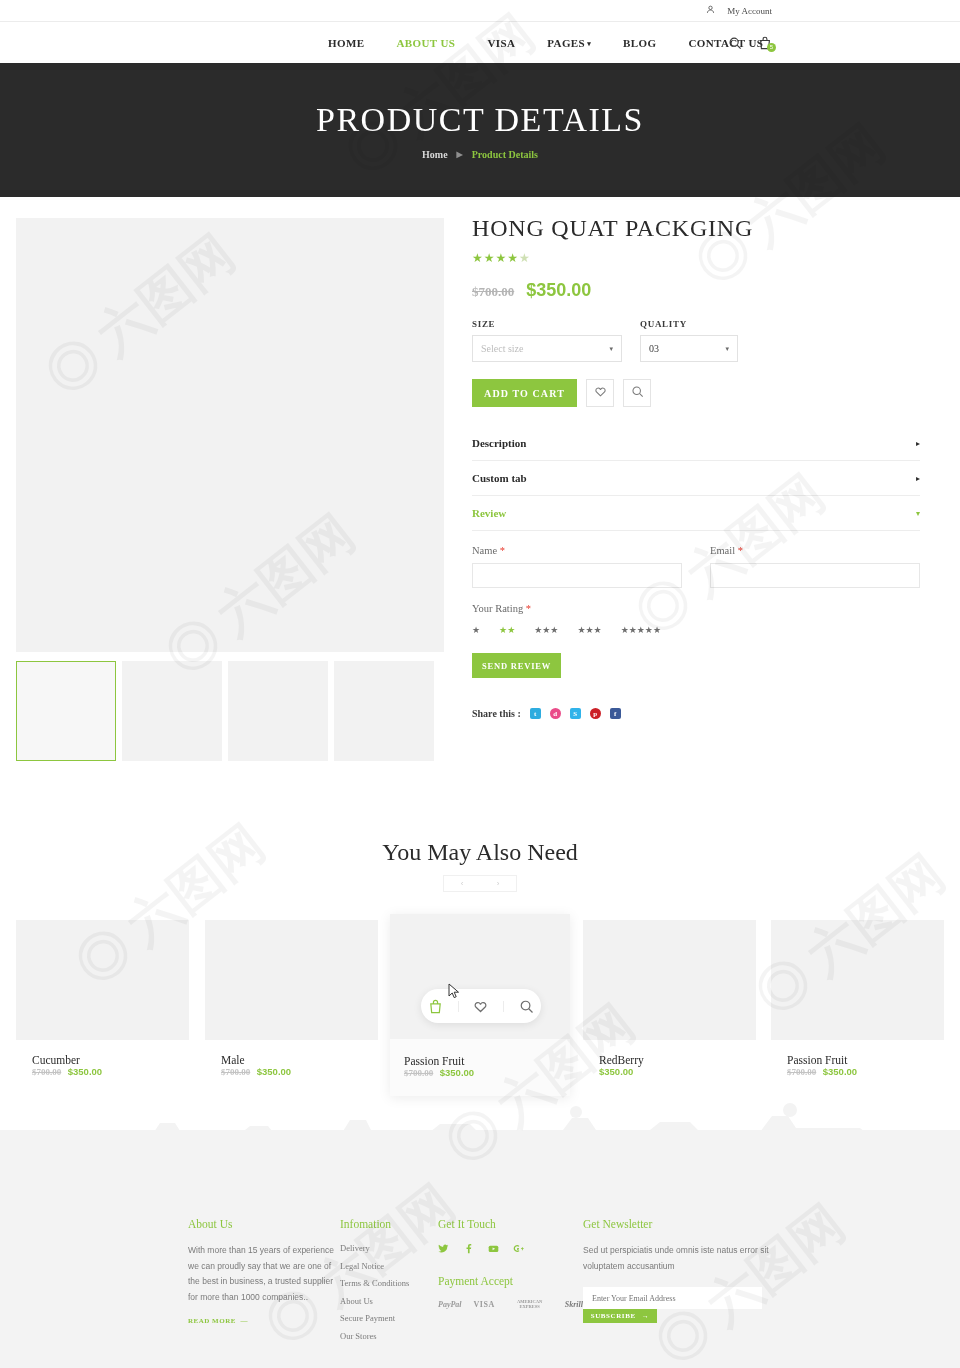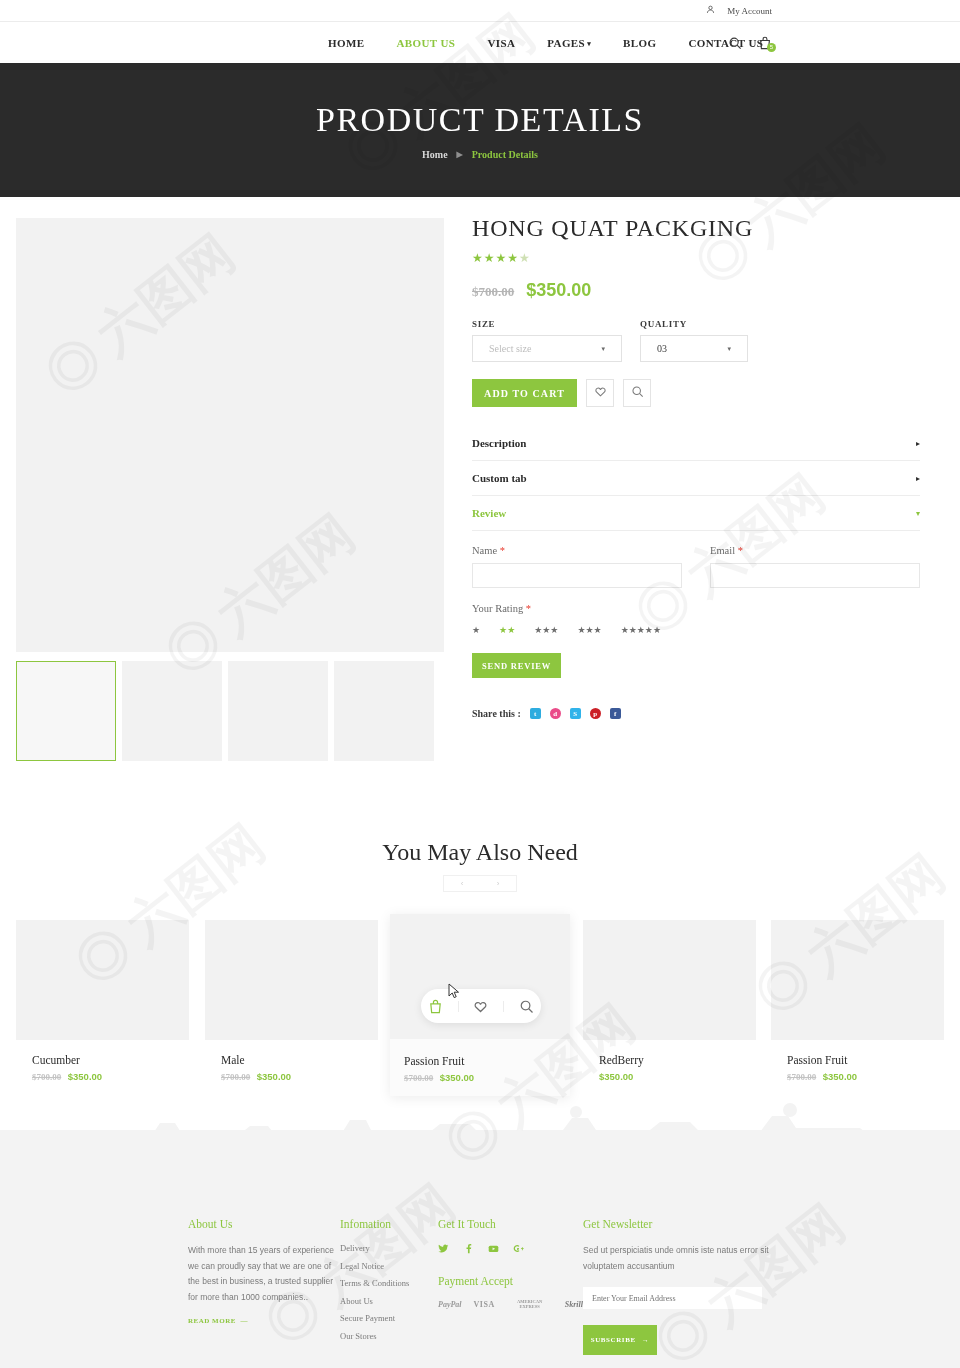--- a/index.html
+++ b/index.html
@@ -64,23 +64,23 @@
   .p-stars .half { color:#cfe0b4; }
   .price-row { margin-top:15px; display:flex; align-items:baseline; gap:12px; }
   .old-price { font-size:13px; color:#b5b5b5; text-decoration:line-through; font-weight:bold;
                font-family:"Liberation Serif",serif; }
   .new-price { font-size:18px; color:#8dc63f; font-weight:bold; }
 
   .field-row { margin-top:18px; display:flex; gap:18px; }
   .fld-label { font-size:9px; font-weight:bold; letter-spacing:.7px; color:#3b3b3b;
                font-family:"Liberation Serif",serif; margin-bottom:6px; }
   .sel { width:150px; height:27px; border:1px solid #e2e2e2; background:#fff; font-size:10px;
-         color:#bdbdbd; display:flex; align-items:center; padding:0 16px; justify-content:space-between;
+         color:#bdbdbd; display:flex; align-items:center; padding:0 8px; justify-content:space-between;
          font-family:"Liberation Serif",serif; cursor:pointer; }
-  .sel.qty { width:108px; color:#3b3b3b; }
+  .sel.qty { width:98px; color:#3b3b3b; }
   .sel .arrow { font-size:7px; color:#6b6b6b; }
 
   .btn-row { margin-top:17px; display:flex; gap:9px; align-items:center; }
   .add-cart { width:105px; height:28px; background:#8dc63f; color:#fff; border:0; font-size:10px;
               font-weight:bold; letter-spacing:1.1px; font-family:"Liberation Serif",serif;
               cursor:pointer; }
   .sq-btn { width:28px; height:28px; border:1px solid #e4e4e4; background:#fff; display:flex;
             align-items:center; justify-content:center; cursor:pointer; color:#7a7a7a; }
   .sq-btn svg { width:13px; height:13px; }
 
@@ -118,21 +118,21 @@
   .also h2 { font-family:"Liberation Serif",serif; font-size:24px; font-weight:normal; color:#2b2b2b; }
   .carousel-nav { margin:9px auto 0; width:74px; height:17px; border:1px solid #f0f0f0;
                   display:flex; }
   .carousel-nav div { flex:1; display:flex; align-items:center; justify-content:center;
                       font-size:8px; color:#cfcfcf; cursor:pointer; }
 
   .prods { position:relative; height:210px; margin-top:28px; }
   .pcard { position:absolute; top:0; }
   .pimg { background:#f2f2f2; }
   .pname { font-family:"Liberation Serif",serif; font-size:11.5px; color:#2b2b2b; }
-  .pprice { margin-top:5px; font-size:9px; }
+  .pprice { font-size:9px; }
   .pprice .o { color:#c3c3c3; text-decoration:line-through; font-weight:bold;
                font-family:"Liberation Serif",serif; margin-right:4px; }
   .pprice .n { color:#8dc63f; font-weight:bold; font-size:9.5px; }
   .pcard.featured { background:#fbfbfb; box-shadow:0 2px 12px rgba(0,0,0,.08); }
   .hov { position:absolute; left:31px; top:75px; width:120px; height:34px; background:#fff;
          border-radius:17px; display:flex; align-items:center; justify-content:space-around;
          box-shadow:0 2px 9px rgba(0,0,0,.09); }
   .hov .hi { color:#6e6e6e; display:flex; align-items:center; }
   .hov .hi.green { color:#8dc63f; }
   .hov svg { width:15px; height:15px; }
@@ -155,21 +155,21 @@
   .fsocial { display:flex; gap:14px; color:#8dc63f; align-items:center; margin-bottom:21px; }
   .fsocial svg { width:11px; height:11px; cursor:pointer; }
   .paylist { display:flex; gap:12px; align-items:center; }
   .pay { font-size:8px; font-weight:bold; color:#9b9b9b; font-family:"Liberation Serif",serif;
          font-style:italic; }
   .pay.visa { font-style:normal; letter-spacing:.5px; }
   .pay.amex { font-size:4.5px; line-height:1.1; text-align:center; font-style:normal; }
   .pay.skrill { font-style:italic; color:#7b7b7b; }
   .nl-input { width:179px; height:22px; background:#fff; border:0; font-size:8px; color:#bdbdbd;
               padding:0 9px; font-family:"Liberation Serif",serif; margin-top:13px; }
-  .sub { margin-top:16px; width:74px; height:30px; background:#8dc63f; color:#fff; border:0;
+  .sub { margin-top:0; width:74px; height:14px; background:#8dc63f; color:#fff; border:0;
          font-size:7px; font-weight:bold; letter-spacing:.6px; font-family:"Liberation Serif",serif;
          display:flex; align-items:center; justify-content:center; gap:6px; cursor:pointer; }
 </style>
 </head>
 <body>
 
 <div class="topbar">
   <div class="myacct">
     <span>
       <svg viewBox="0 0 16 16" fill="none" stroke="#4a4a4a" stroke-width="1.4">

